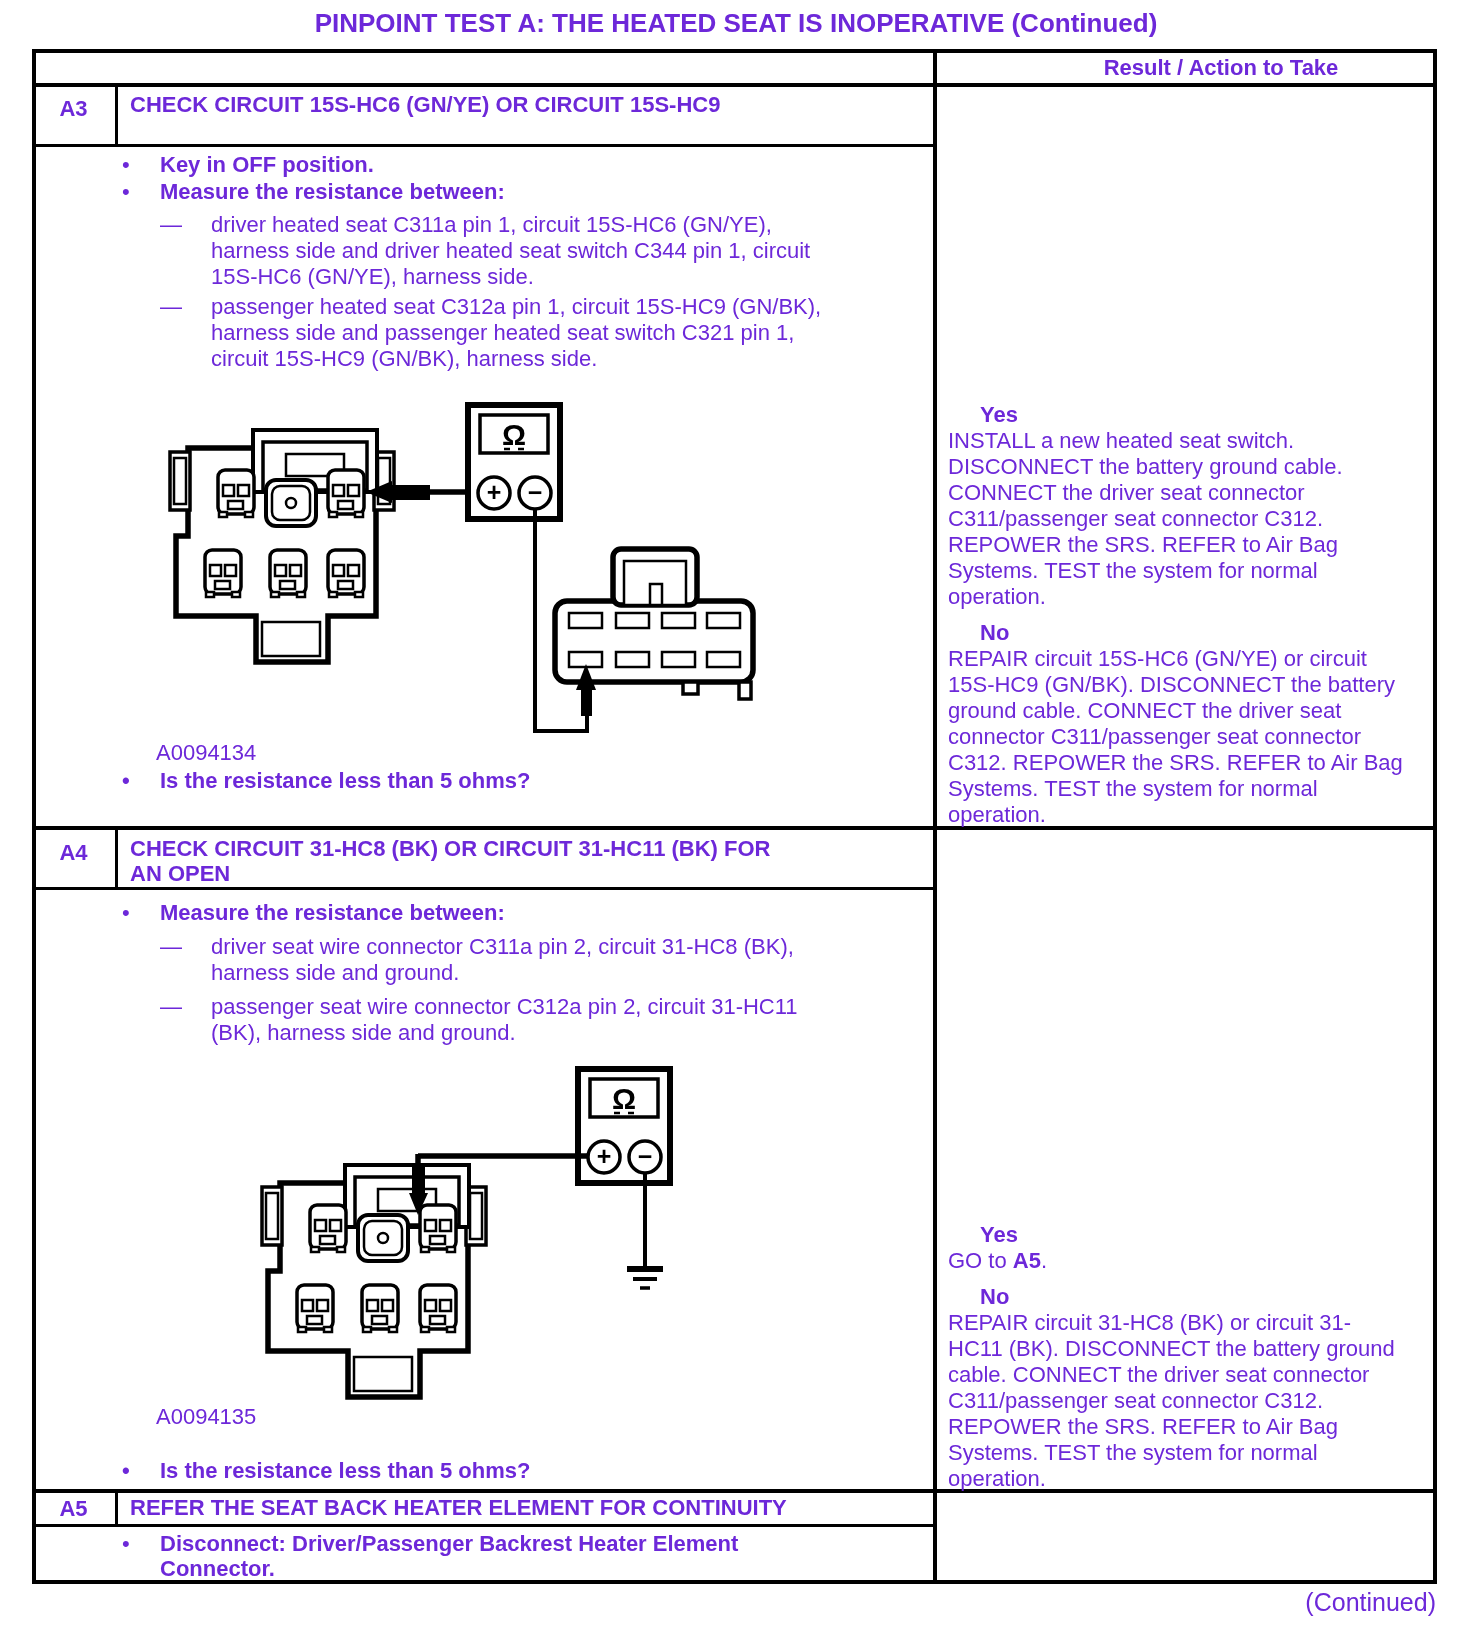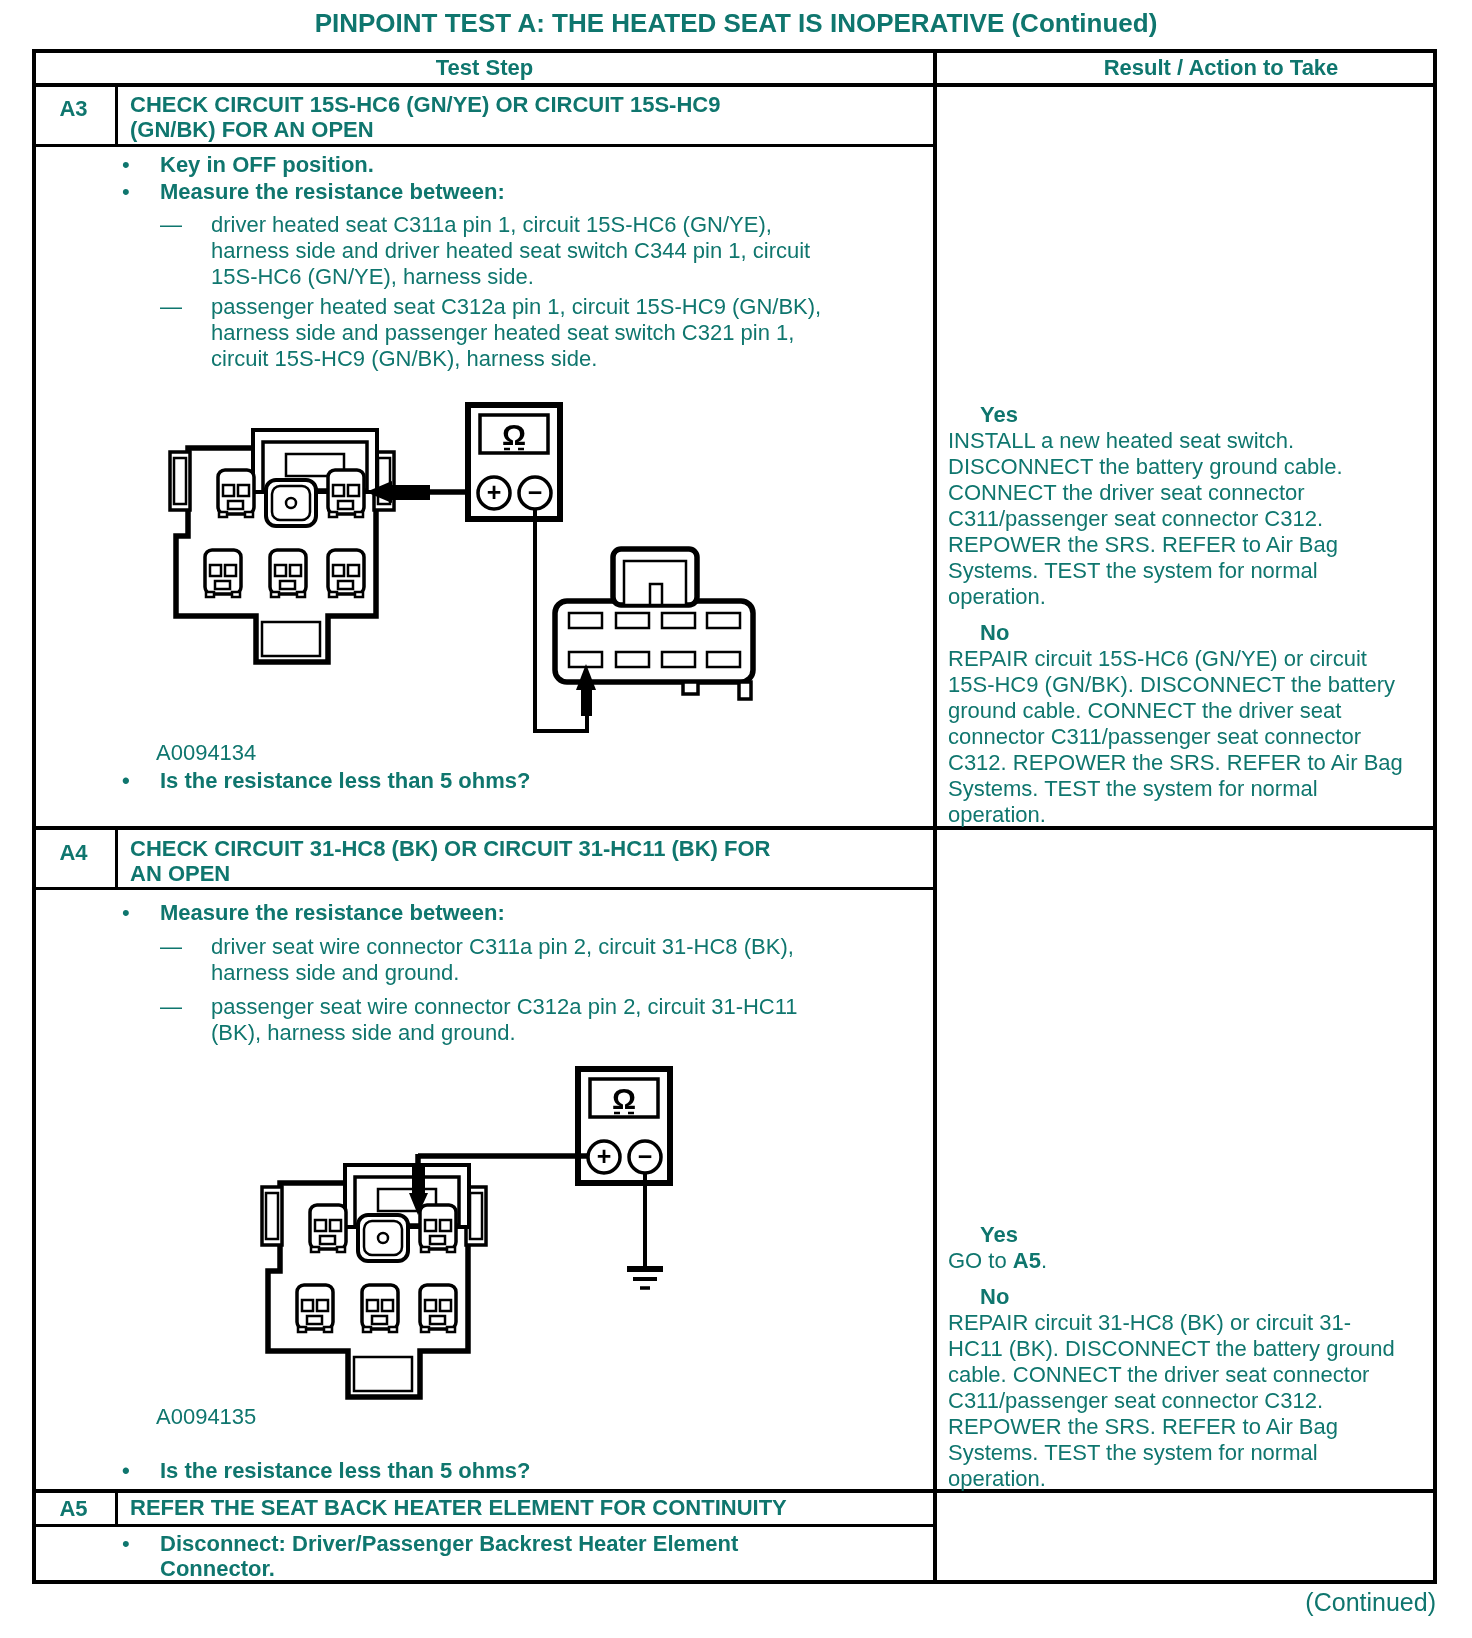--- a/index.html
+++ b/index.html
@@ -1,21 +1,21 @@
 <!DOCTYPE html>
 <html><head>
 <meta charset="utf-8">
 <style>
   html,body{margin:0;padding:0;background:#fff;}
   .page{
     position:relative;
     width:1472px;height:1638px;
     background:#ffffff;
     font-family:"Liberation Sans","DejaVu Sans",sans-serif;
-    color:#0f766e;
+    color:#6d28d9;
     overflow:hidden;
   }
   .doc-title{
     position:absolute;left:0;top:8px;width:1472px;
     text-align:center;font-size:26px;font-weight:bold;letter-spacing:0px;
   }
   
   .hline,.vline{position:absolute;background:#000;}
   
   .cellhdr{position:absolute;font-size:22px;font-weight:bold;text-align:center;}
@@ -107,27 +107,25 @@
   <div class="hline" style="left:32px;top:144px;width:905px;height:3px;"></div>
   <div class="hline" style="left:32px;top:887px;width:905px;height:3px;"></div>
   <div class="hline" style="left:32px;top:1524px;width:905px;height:3px;"></div>
   <div class="vline" style="left:32px;top:49px;width:4px;height:1535px;"></div>
   <div class="vline" style="left:933px;top:49px;width:4px;height:1535px;"></div>
   <div class="vline" style="left:1433px;top:49px;width:4px;height:1535px;"></div>
   <div class="vline" style="left:115px;top:83px;width:3px;height:64px;"></div>
   <div class="vline" style="left:115px;top:826px;width:3px;height:64px;"></div>
   <div class="vline" style="left:115px;top:1489px;width:3px;height:38px;"></div>
 
-  <div class="cellhdr" style="left:36px;top:55px;width:897px;">Test Step</div>
   <div class="cellhdr" style="left:937px;top:55px;width:496px;margin-left:36px;">Result / Action to Take</div>
 
   <div class="idcell" style="top:96px;">A3</div>
   <div class="rowtitle" style="top:92px;">
     <div>CHECK CIRCUIT 15S-HC6 (GN/YE) OR CIRCUIT 15S-HC9</div>
-    <div>(GN/BK) FOR AN OPEN</div>
   </div>
   <div class="brow" style="top:152px;">
     <span class="bullet">•</span>
     <span class="btext">Key in OFF position.</span>
   </div>
   <div class="brow" style="top:179px;">
     <span class="bullet">•</span>
     <span class="btext">Measure the resistance between:</span>
   </div>
   <div class="drow" style="top:212px;">

